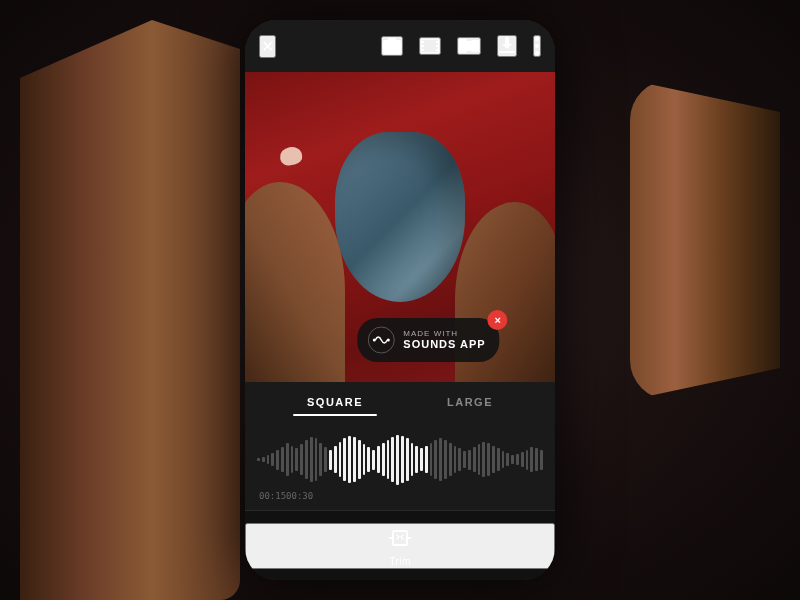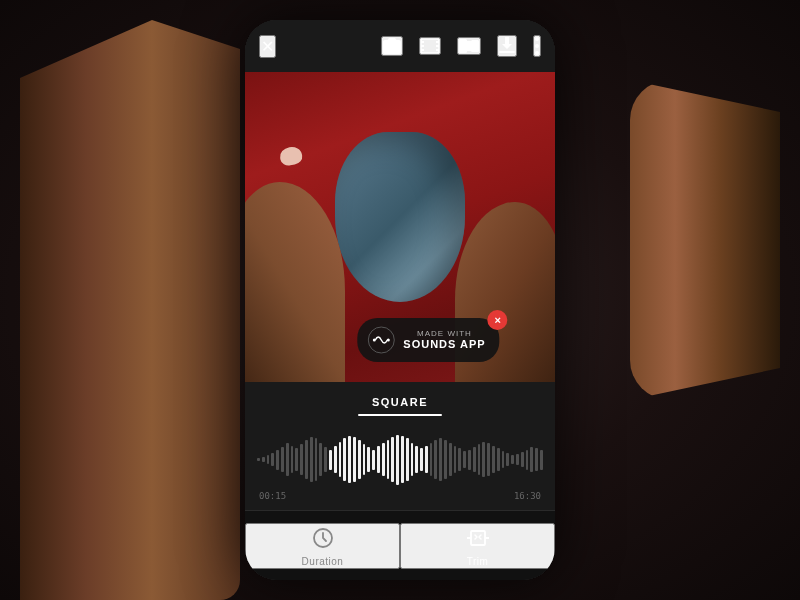--- a/index.html
+++ b/index.html
@@ -133,21 +133,20 @@
       display: flex;
       flex-direction: column;
       line-height: 1.1;
     }
 
     .watermark-text .made-with {
       color: #aaa;
       font-size: 8px;
       letter-spacing: 1px;
       text-transform: uppercase;
-      text-align: center;
     }
 
     .watermark-text .app-name {
       color: #fff;
       font-size: 11px;
       font-weight: 900;
       letter-spacing: 1px;
       text-transform: uppercase;
     }
 
@@ -229,21 +228,20 @@
 
     .waveform-bar {
       flex: 1;
       background: #fff;
       border-radius: 1px;
       min-width: 2px;
     }
 
     .waveform-times {
       display: flex;
-      justify-content: space-between;
       margin-top: 4px;
       padding: 0 2px;
     }
 
     .waveform-time {
       color: #666;
       font-size: 9px;
       font-family: monospace;
     }
 
@@ -422,20 +420,23 @@
           </div>
           <div class="watermark-close">
             <span>×</span>
           </div>
         </div>
       </div>
 
       <div class="tab-bar">
         <div class="tab-item active">
           <span>SQUARE</span>
+        </div>
+        <div class="tab-item">
+          <span>LARGE</span>
         </div>
       </div>
 
       <div class="waveform-area">
         <div class="waveform-container" id="waveform-bars">
         <div class="waveform-bar" style="height: 3.33333px; background: rgb(102, 102, 102); opacity: 0.7;"></div>
             <div class="waveform-bar" style="height: 5.55556px; background: rgb(102, 102, 102); opacity: 0.7;"></div>
             <div class="waveform-bar" style="height: 8.88889px; background: rgb(102, 102, 102); opacity: 0.7;"></div>
             <div class="waveform-bar" style="height: 13.3333px; background: rgb(102, 102, 102); opacity: 0.7;"></div>
             <div class="waveform-bar" style="height: 20px; background: rgb(102, 102, 102); opacity: 0.7;"></div>
@@ -490,34 +491,25 @@
             <div class="waveform-bar" style="height: 8.88889px; background: rgb(102, 102, 102); opacity: 0.7;"></div>
             <div class="waveform-bar" style="height: 11.1111px; background: rgb(102, 102, 102); opacity: 0.7;"></div>
             <div class="waveform-bar" style="height: 15.5556px; background: rgb(102, 102, 102); opacity: 0.7;"></div>
             <div class="waveform-bar" style="height: 20px; background: rgb(102, 102, 102); opacity: 0.7;"></div>
             <div class="waveform-bar" style="height: 24.4444px; background: rgb(102, 102, 102); opacity: 0.7;"></div>
             <div class="waveform-bar" style="height: 22.2222px; background: rgb(102, 102, 102); opacity: 0.7;"></div>
             <div class="waveform-bar" style="height: 20px; background: rgb(102, 102, 102); opacity: 0.7;"></div>
           </div>
         <div class="waveform-times">
           <span class="waveform-time">00:15</span>
-          <span class="waveform-time">16:30</span>
+          <span class="waveform-time">00:30</span>
         </div>
       </div>
 
       <div class="bottom-toolbar">
-        <button class="toolbar-btn">
-          <span class="btn-icon">
-            <svg width="22" height="22" viewBox="0 0 22 22" fill="none">
-              <circle cx="11" cy="11" r="9" stroke="#888" stroke-width="1.8"></circle>
-              <path d="M11 6v5l3 3" stroke="#888" stroke-width="1.8" stroke-linecap="round"></path>
-            </svg>
-          </span>
-          <span class="btn-label">Duration</span>
-        </button>
 
         <button class="toolbar-btn active">
           <span class="btn-icon">
             <svg width="22" height="22" viewBox="0 0 22 22" fill="none">
               <rect x="4" y="4" width="14" height="14" rx="1" stroke="white" stroke-width="1.8"></rect>
               <line x1="0" y1="11" x2="4" y2="11" stroke="white" stroke-width="1.8"></line>
               <line x1="18" y1="11" x2="22" y2="11" stroke="white" stroke-width="1.8"></line>
               <path d="M8 8l2 2-2 2M14 8l-2 2 2 2" stroke="white" stroke-width="1.5" stroke-linecap="round" stroke-linejoin="round"></path>
             </svg>
           </span>

